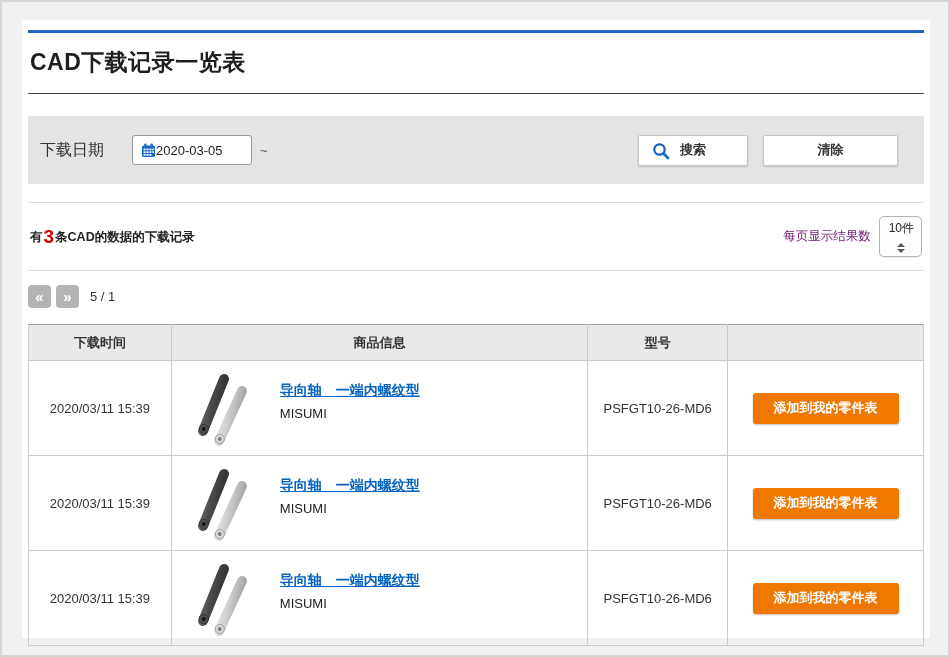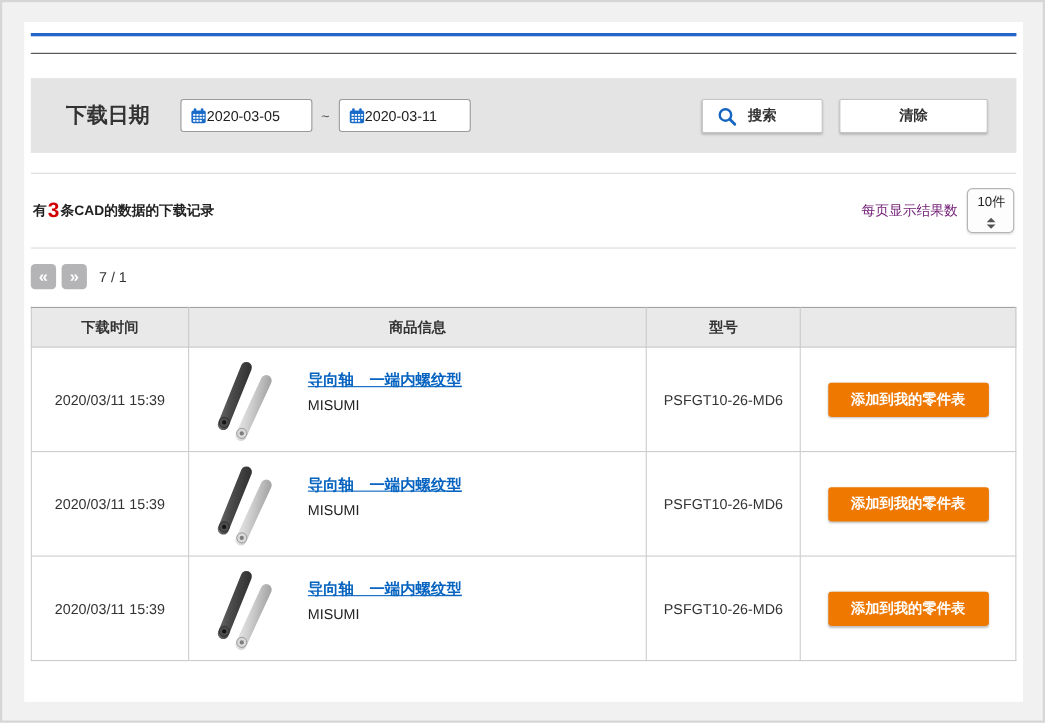--- a/index.html
+++ b/index.html
@@ -31,21 +31,21 @@
 
   
   .filter-bar {
     margin-top: 22px;
     height: 68px;
     background: #e4e4e5;
     display: flex;
     align-items: center;
     padding: 0 12px;
   }
-  .filter-label { font-size: 19px; font-weight: bold; color: #333; margin-right: 28px; margin-left: 20px; }
+  .filter-label { font-size: 16px; font-weight: normal; color: #333; margin-right: 28px; }
   .date-box {
     width: 120px; height: 30px;
     background: #fff;
     border: 1px solid #9a9a9a;
     border-radius: 3px;
     display: flex; align-items: center;
     padding: 0 8px;
     gap: 0;
     cursor: pointer;
   }
@@ -215,37 +215,32 @@
       <circle cx="17.8" cy="61" r="1.9" fill="#141414"></circle>
       <line x1="33" y1="73" x2="56" y2="23" stroke="url(#rod-light)" stroke-width="10" stroke-linecap="round"></line>
       <circle cx="33.8" cy="71" r="4.6" fill="#d9d9d9" stroke="#8f8f8f" stroke-width="0.8"></circle>
       <circle cx="33.8" cy="71" r="1.9" fill="#7d7d7d"></circle>
     </g>
   </defs>
 </svg>
 
 <div class="card">
   <div class="blue-bar"></div>
+  <h1 class="page-title">CAD下载记录一览表</h1>
   <div class="title-rule"></div>
 
   <div class="filter-bar">
     <span class="filter-label">下载日期</span>
     <div class="date-box">
       <svg width="15" height="15" viewBox="0 0 15 15">
           <use href="#calendar-glyph"></use>
         </svg>
       <span class="date-text">2020-03-05</span>
     </div>
     <span class="tilde">~</span>
-    <div class="date-box">
-      <svg width="15" height="15" viewBox="0 0 15 15">
-          <use href="#calendar-glyph"></use>
-        </svg>
-      <span class="date-text">2020-03-11</span>
-    </div>
     <span class="filter-spacer"></span>
     <button class="btn btn-search">
       <svg class="search-svg" width="18" height="18" viewBox="0 0 18 18">
         <circle cx="7.5" cy="7.5" r="5.2" fill="none" stroke="#1565c0" stroke-width="2.2"></circle>
         <line x1="11.5" y1="11.5" x2="16" y2="16" stroke="#1565c0" stroke-width="2.6" stroke-linecap="round"></line>
       </svg>
       <span>搜索</span>
     </button>
     <button class="btn btn-clear">
       <span>清除</span>
@@ -261,21 +256,21 @@
       <span class="stepper">
           <i class="up"></i>
           <i class="down"></i>
         </span>
     </span>
   </div>
 
   <div class="pagination">
     <button class="page-btn">«</button>
     <button class="page-btn">»</button>
-    <span class="page-indicator">7 / 1</span>
+    <span class="page-indicator">5 / 1</span>
   </div>
 
   <table class="dl-table">
     <thead>
       <tr>
         <th class="col-time">下载时间</th>
         <th class="col-info">商品信息</th>
         <th class="col-model">型号</th>
         <th class="col-action"></th>
       </tr>

